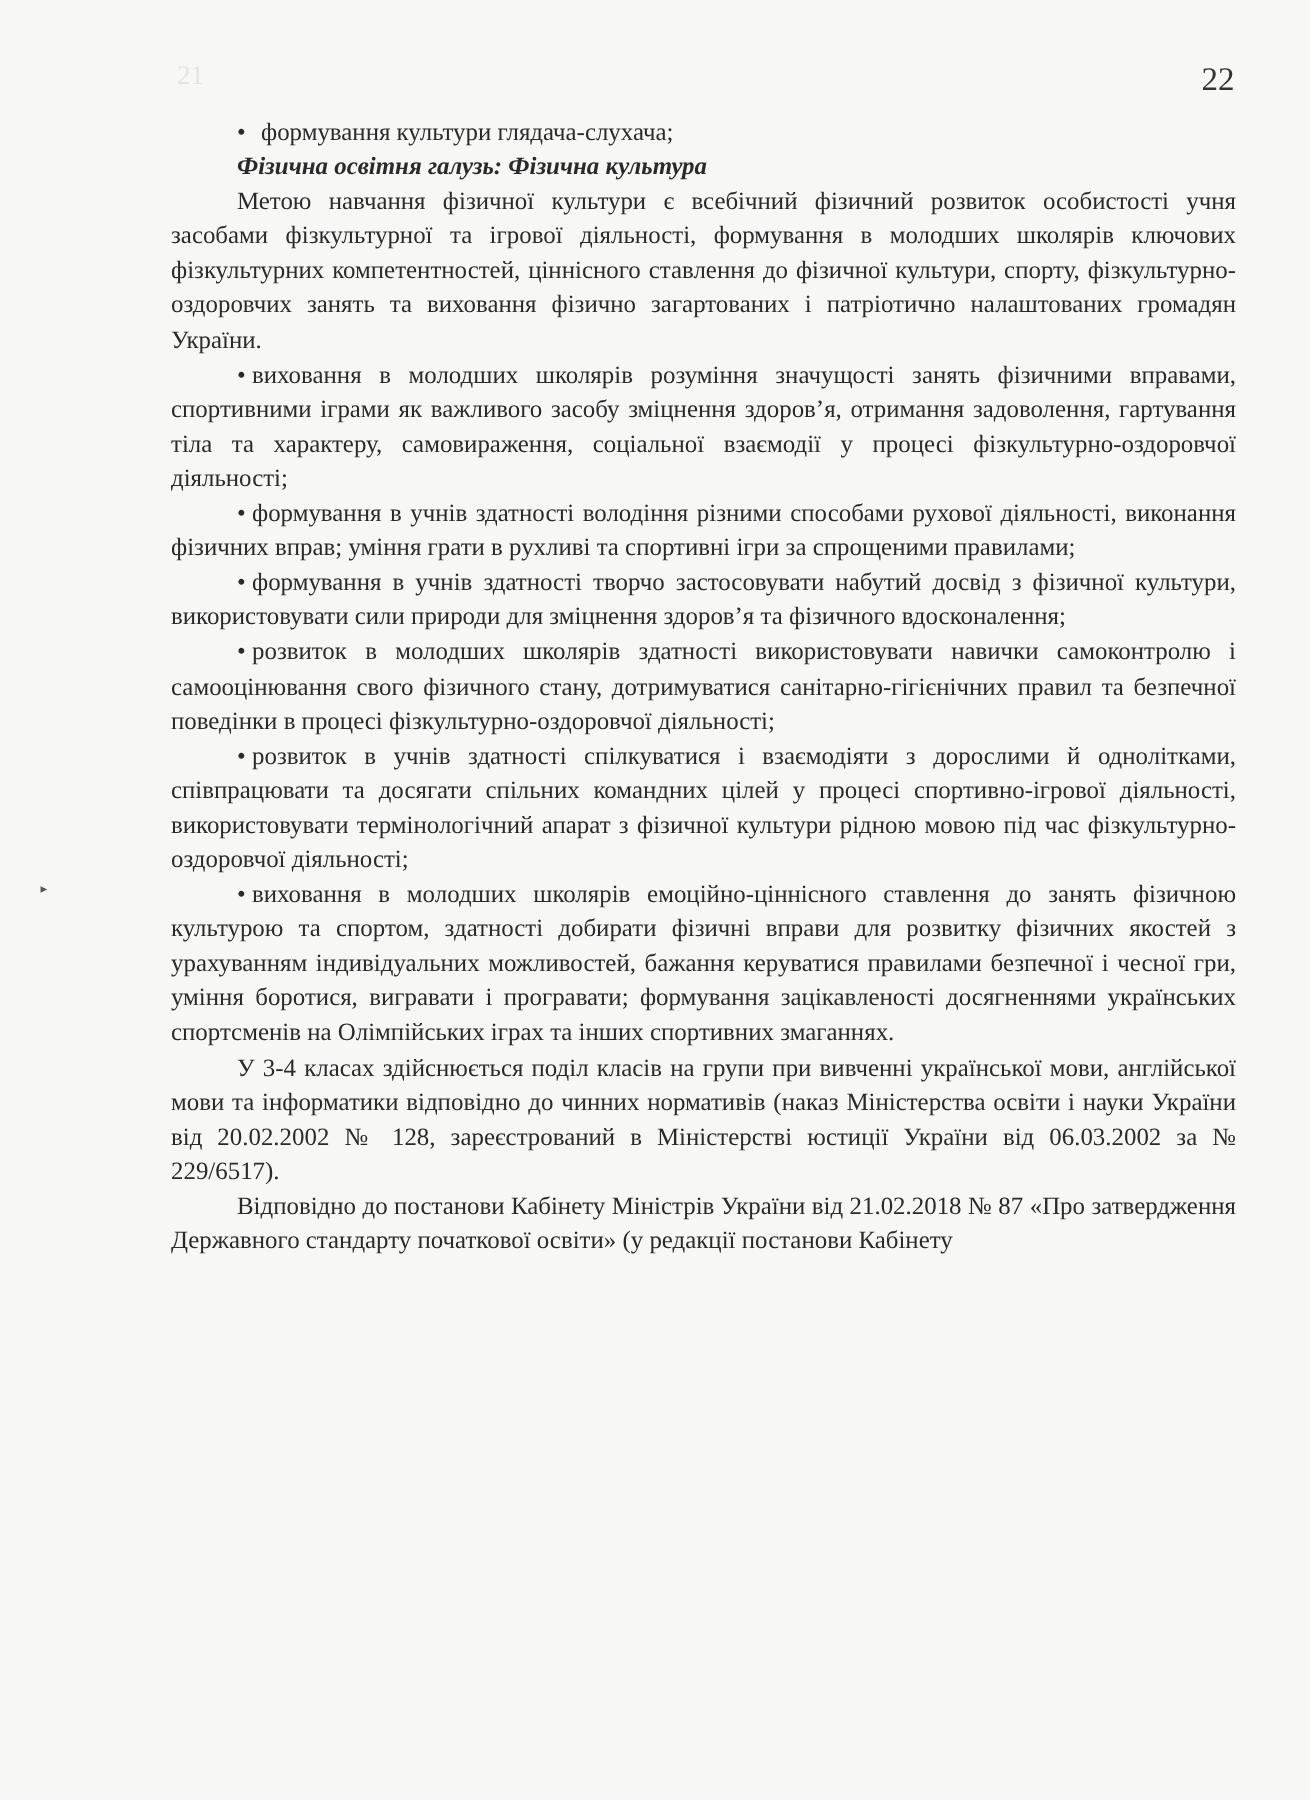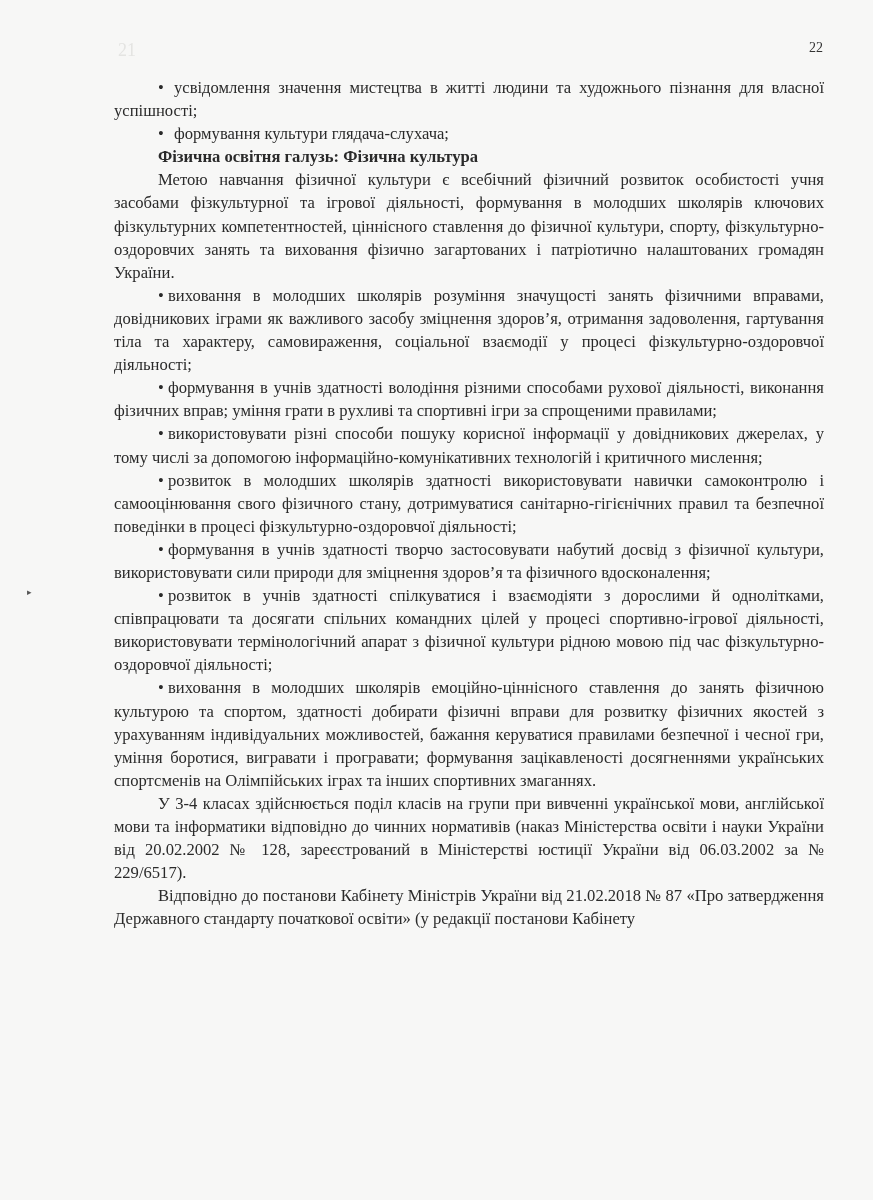--- a/index.html
+++ b/index.html
@@ -5,62 +5,60 @@
     html, body { margin: 0; padding: 0; background: #ffffff; }
     body { width: 873px; height: 1200px; overflow: hidden; position: relative; }
     .page {
       position: absolute; left: 0; top: 0; width: 873px; height: 1200px;
       background: #f7f7f6;
       font-family: "Liberation Serif", "DejaVu Serif", serif;
       color: #2a2a2a;
     }
     .page-number {
       position: absolute; top: 40px; right: 50px;
-      font-size: 14px; color: #333;
+      font-size: 22px; color: #333;
     }
     .ghost-number {
       position: absolute; top: 40px; left: 118px;
       font-size: 18px; color: #e4e4e2;
     }
     .scan-mark {
       position: absolute; left: 27px; top: 587px;
       font-size: 9px; color: #555; transform: rotate(0deg);
     }
     .body-text {
       position: absolute; left: 114px; top: 76px; width: 710px;
       font-size: 16.6px; line-height: 23.1px; text-align: justify;
     }
     .body-text p { margin: 0; }
     .indent { text-indent: 44px; }
     .bullet-wide { text-indent: 44px; }
     .bullet-wide .dot { display: inline-block; width: 16px; text-indent: 0; }
     .bullet-tight .dot { display: inline-block; width: 10px; text-indent: 0; }
-    .heading { font-weight: bold; text-indent: 44px; }
+    .heading { font-weight: bold; font-style: italic; text-indent: 44px; }
   </style>
 </head>
 <body>
 
 <div class="page">
   <div class="ghost-number">21</div>
   <div class="page-number">22</div>
   <div class="scan-mark">▸</div>
 
   <div class="body-text">
-    <p class="bullet-wide"><span class="dot">•</span><span>усвідомлення значення мистецтва в житті людини та художнього пізнання для власної успішності;</span></p>
     <p class="bullet-wide"><span class="dot">•</span><span>формування культури глядача-слухача;</span></p>
 
 
     <p class="heading">Фізична освітня галузь: Фізична культура</p>
 
     <p class="indent">Метою навчання фізичної культури є всебічний фізичний розвиток особистості учня засобами фізкультурної та ігрової діяльності, формування в молодших школярів ключових фізкультурних компетентностей, ціннісного ставлення до фізичної культури, спорту, фізкультурно-оздоровчих занять та виховання фізично загартованих і патріотично налаштованих громадян України.</p>
 
-    <p class="bullet-tight indent"><span class="dot">•</span><span>виховання в молодших школярів розуміння значущості занять фізичними вправами, довідникових іграми як важливого засобу зміцнення здоров’я, отримання задоволення, гартування тіла та характеру, самовираження, соціальної взаємодії у процесі фізкультурно-оздоровчої діяльності;</span></p>
+    <p class="bullet-tight indent"><span class="dot">•</span><span>виховання в молодших школярів розуміння значущості занять фізичними вправами, спортивними іграми як важливого засобу зміцнення здоров’я, отримання задоволення, гартування тіла та характеру, самовираження, соціальної взаємодії у процесі фізкультурно-оздоровчої діяльності;</span></p>
     <p class="bullet-tight indent"><span class="dot">•</span><span>формування в учнів здатності володіння різними способами рухової діяльності, виконання фізичних вправ; уміння грати в рухливі та спортивні ігри за спрощеними правилами;</span></p>
-    <p class="bullet-tight indent"><span class="dot">•</span><span>використовувати різні способи пошуку корисної інформації у довідникових джерелах, у тому числі за допомогою інформаційно-комунікативних технологій і критичного мислення;</span></p>
+    <p class="bullet-tight indent"><span class="dot">•</span><span>формування в учнів здатності творчо застосовувати набутий досвід з фізичної культури, використовувати сили природи для зміцнення здоров’я та фізичного вдосконалення;</span></p>
     <p class="bullet-tight indent"><span class="dot">•</span><span>розвиток в молодших школярів здатності використовувати навички самоконтролю і самооцінювання свого фізичного стану, дотримуватися санітарно-гігієнічних правил та безпечної поведінки в процесі фізкультурно-оздоровчої діяльності;</span></p>
-    <p class="bullet-tight indent"><span class="dot">•</span><span>формування в учнів здатності творчо застосовувати набутий досвід з фізичної культури, використовувати сили природи для зміцнення здоров’я та фізичного вдосконалення;</span></p>
     <p class="bullet-tight indent"><span class="dot">•</span><span>розвиток в учнів здатності спілкуватися і взаємодіяти з дорослими й однолітками, співпрацювати та досягати спільних командних цілей у процесі спортивно-ігрової діяльності, використовувати термінологічний апарат з фізичної культури рідною мовою під час фізкультурно-оздоровчої діяльності;</span></p>
     <p class="bullet-tight indent"><span class="dot">•</span><span>виховання в молодших школярів емоційно-ціннісного ставлення до занять фізичною культурою та спортом, здатності добирати фізичні вправи для розвитку фізичних якостей з урахуванням індивідуальних можливостей, бажання керуватися правилами безпечної і чесної гри, уміння боротися, вигравати і програвати; формування зацікавленості досягненнями українських спортсменів на Олімпійських іграх та інших спортивних змаганнях.</span></p>
 
     <p class="indent">У 3-4 класах здійснюється поділ класів на групи при вивченні української мови, англійської мови та інформатики відповідно до чинних нормативів (наказ Міністерства освіти і науки України від 20.02.2002 № 128, зареєстрований в Міністерстві юстиції України від 06.03.2002 за № 229/6517).</p>
     <p class="indent">Відповідно до постанови Кабінету Міністрів України від 21.02.2018 № 87 «Про затвердження Державного стандарту початкової освіти» (у редакції постанови Кабінету</p>
   </div>
 </div>
 
 </body></html>

